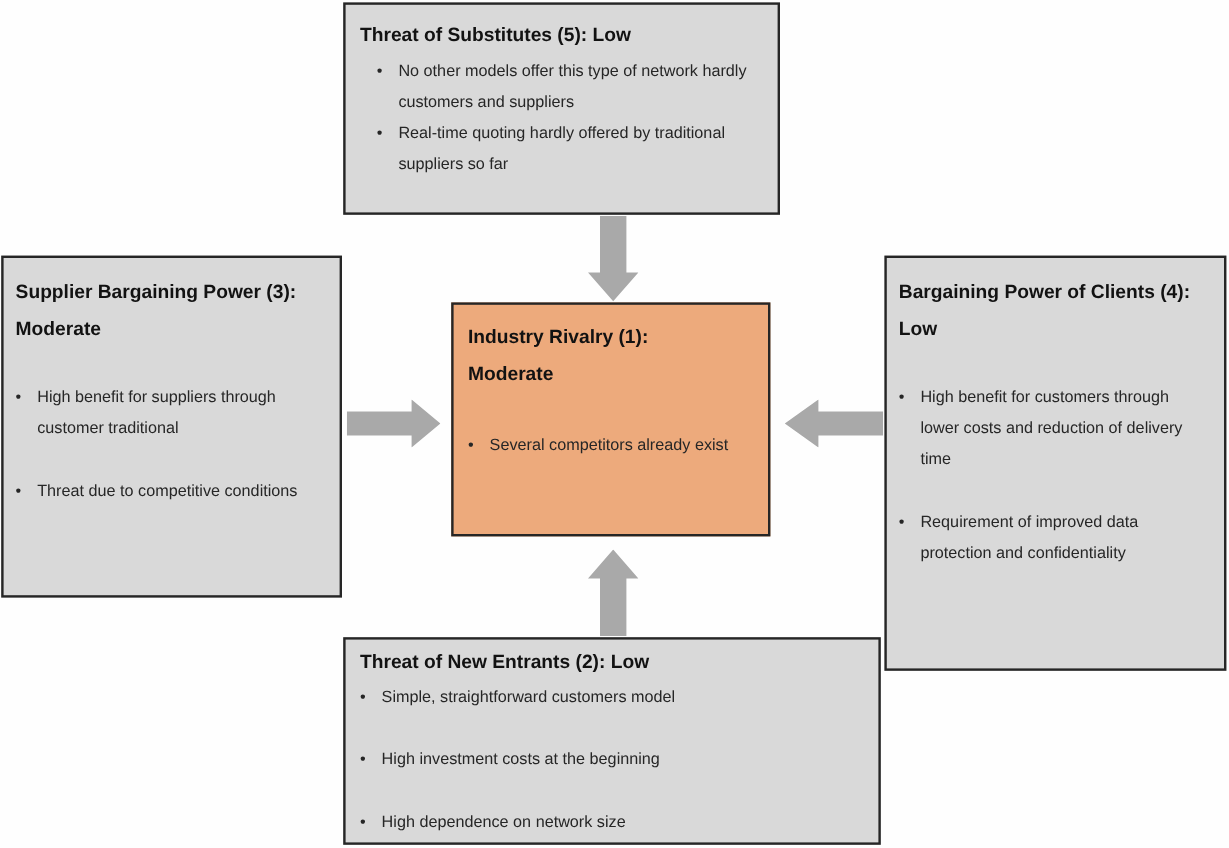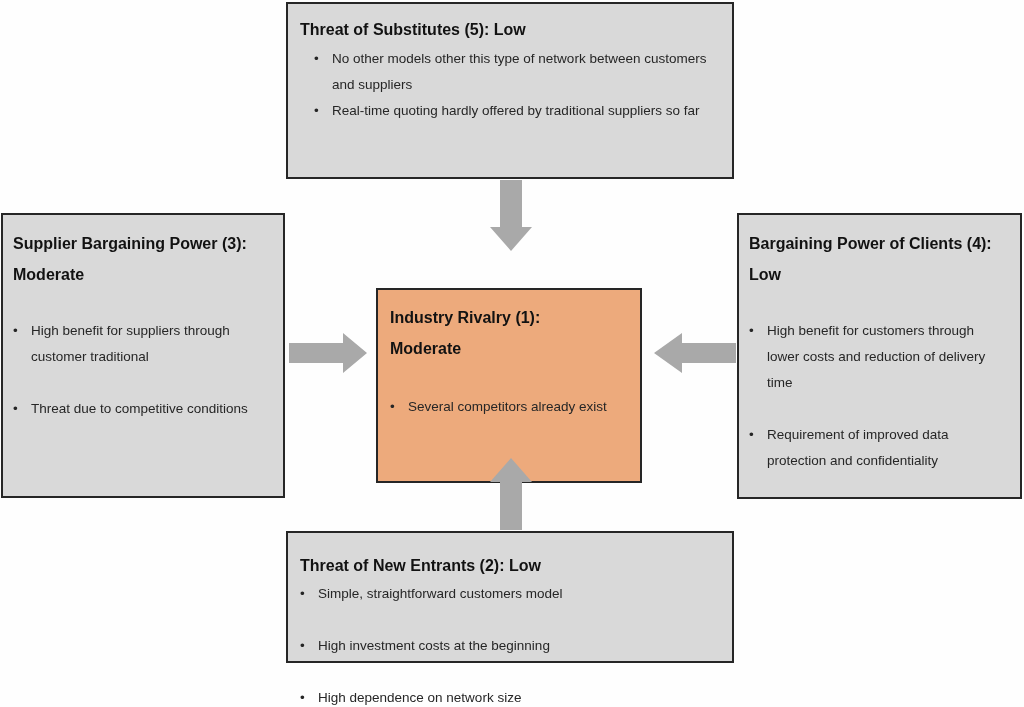--- a/index.html
+++ b/index.html
@@ -37,56 +37,56 @@
   }
   ul.bullets li { display: flex; align-items: flex-start; }
   .bullet-marker {
     flex: 0 0 18px;
     width: 18px;
     color: #262626;
   }
   .bullet-text { flex: 1 1 auto; }
 
   
-  #box-substitutes { left: 286px; top: 2px; width: 448px; height: 177px; padding: 10px 6px 10px 12px; }
+  #box-substitutes { left: 286px; top: 2px; width: 364px; height: 177px; padding: 10px 6px 10px 12px; }
   #box-substitutes .box-title { margin-bottom: 1px; }
   #box-substitutes .bullet-marker { margin-left: 14px; }
 
   
-  #box-entrants { left: 286px; top: 531px; width: 448px; height: 132px; padding: 17px 6px 9px 12px; }
+  #box-entrants { left: 286px; top: 531px; width: 448px; height: 173px; padding: 4px 6px 9px 12px; }
   #box-entrants .box-title { margin-bottom: 0; }
   #box-entrants ul.bullets li + li { margin-top: 26px; }
 
   
   #box-suppliers { left: 1px; top: 213px; width: 284px; height: 285px; padding: 13px 10px; }
   #box-suppliers ul.bullets { margin-top: 28px; }
   #box-suppliers ul.bullets li + li { margin-top: 26px; }
 
   
-  #box-clients { left: 737px; top: 213px; width: 285px; height: 286px; padding: 13px 10px; }
+  #box-clients { left: 737px; top: 213px; width: 285px; height: 346px; padding: 13px 10px; }
   #box-clients ul.bullets { margin-top: 28px; }
   #box-clients ul.bullets li + li { margin-top: 26px; }
 
   
-  #box-rivalry { left: 376px; top: 252px; width: 266px; height: 195px; padding: 12px; margin-top: 36px; }
+  #box-rivalry { left: 376px; top: 252px; width: 266px; height: 195px; padding: 12px; }
   #box-rivalry ul.bullets { margin-top: 30px; }
 
   .arrow { position: absolute; }
 </style>
 </head>
 <body>
 
 <div id="stage">
 
   <div class="box" id="box-substitutes">
     <div class="box-title">Threat of Substitutes (5): Low</div>
     <ul class="bullets">
       <li>
         <span class="bullet-marker">•</span>
-        <span class="bullet-text">No other models other this type of network between customers and suppliers</span>
+        <span class="bullet-text">No other models offer this type of network hardly customers and suppliers</span>
       </li>
       <li>
         <span class="bullet-marker">•</span>
         <span class="bullet-text">Real-time quoting hardly offered by traditional suppliers so far</span>
       </li>
     </ul>
   </div>
 
   <div class="box" id="box-suppliers">
     <div class="box-title">

